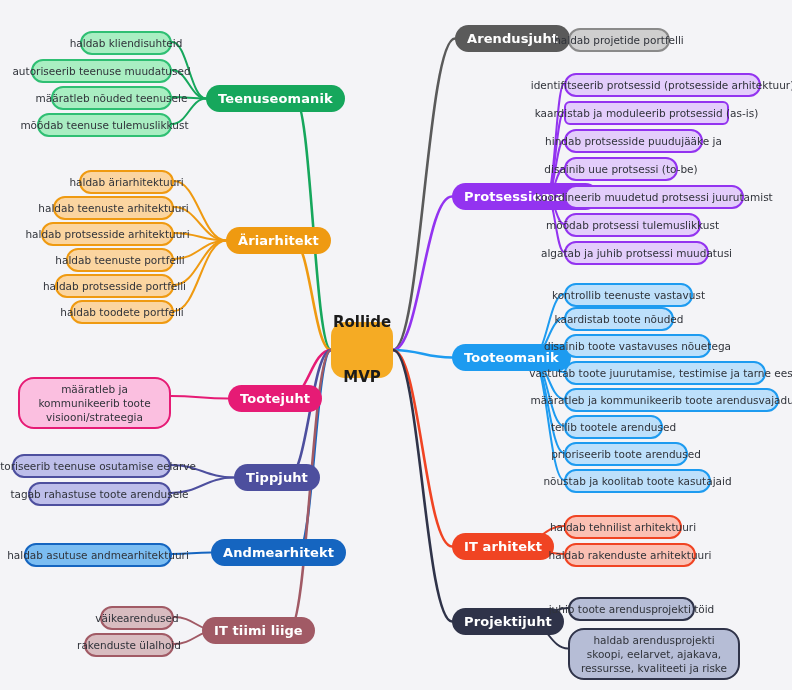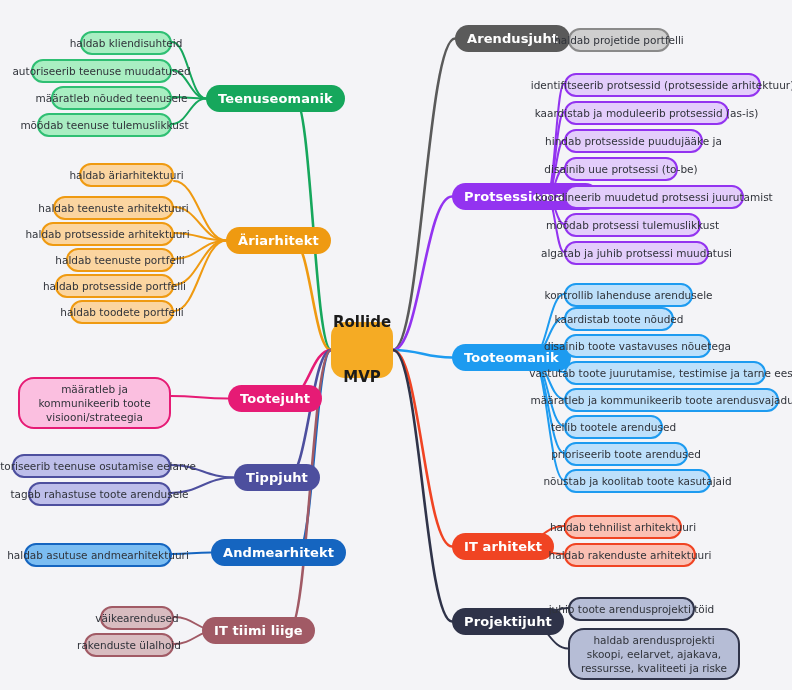--- a/index.html
+++ b/index.html
@@ -105,21 +105,21 @@
       </div>
       <div class="node leaf" style="left: 51px; top: 86px; width: 121px; min-height: 22px; background: rgb(169, 238, 194); border-color: rgb(47, 191, 115);">
         <span>määratleb nõuded teenusele</span>
       </div>
       <div class="node leaf" style="left: 37px; top: 113px; width: 135px; min-height: 22px; background: rgb(169, 238, 194); border-color: rgb(47, 191, 115);">
         <span>mõõdab teenuse tulemuslikkust</span>
       </div>
       <div class="node branch" style="left: 226px; top: 227px; min-width: 67px; height: 27px; background: rgb(239, 154, 17);">
         <span>Äriarhitekt</span>
       </div>
-      <div class="node leaf" style="left: 79px; top: 163px; width: 95px; min-height: 22px; background: rgb(251, 213, 160); border-color: rgb(239, 154, 17);">
+      <div class="node leaf" style="left: 79px; top: 170px; width: 95px; min-height: 22px; background: rgb(251, 213, 160); border-color: rgb(239, 154, 17);">
         <span>haldab äriarhitektuuri</span>
       </div>
       <div class="node leaf" style="left: 53px; top: 196px; width: 121px; min-height: 22px; background: rgb(251, 213, 160); border-color: rgb(239, 154, 17);">
         <span>haldab teenuste arhitektuuri</span>
       </div>
       <div class="node leaf" style="left: 41px; top: 222px; width: 133px; min-height: 22px; background: rgb(251, 213, 160); border-color: rgb(239, 154, 17);">
         <span>haldab protsesside arhitektuuri</span>
       </div>
       <div class="node leaf" style="left: 66px; top: 248px; width: 108px; min-height: 22px; background: rgb(251, 213, 160); border-color: rgb(239, 154, 17);">
         <span>haldab teenuste portfelli</span>
@@ -165,21 +165,21 @@
       </div>
       <div class="node leaf" style="left: 568px; top: 28px; width: 102px; min-height: 22px; background: rgb(207, 207, 207); border-color: rgb(138, 138, 138); align-items: center;">
         <span>haldab projetide portfelli</span>
       </div>
       <div class="node branch" style="left: 452px; top: 183px; min-width: 95px; height: 27px; background: rgb(147, 51, 240);">
         <span>Protsessiomanik</span>
       </div>
       <div class="node leaf" style="left: 564px; top: 73px; width: 197px; min-height: 22px; background: rgb(227, 205, 251); border-color: rgb(147, 51, 240);">
         <span>identifitseerib protsessid (protsesside arhitektuur)</span>
       </div>
-      <div class="node leaf" style="left: 564px; top: 101px; width: 165px; min-height: 22px; background: rgb(227, 205, 251); border-color: rgb(147, 51, 240);">
+      <div class="node leaf" style="left: 564px; top: 101px; width: 165px; min-height: 22px; background: rgb(227, 205, 251); border-color: rgb(147, 51, 240); border-radius: 6px;">
         <span>kaardistab ja moduleerib protsessid (as-is)</span>
       </div>
       <div class="node leaf" style="left: 564px; top: 129px; width: 139px; min-height: 22px; background: rgb(227, 205, 251); border-color: rgb(147, 51, 240);">
         <span>hindab protsesside puudujääke ja</span>
       </div>
       <div class="node leaf" style="left: 564px; top: 157px; width: 114px; min-height: 22px; background: rgb(227, 205, 251); border-color: rgb(147, 51, 240);">
         <span>disainib uue protsessi (to-be)</span>
       </div>
       <div class="node leaf" style="left: 564px; top: 185px; width: 180px; min-height: 22px; background: rgb(227, 205, 251); border-color: rgb(147, 51, 240);">
         <span>koordineerib muudetud protsessi juurutamist</span>
@@ -187,21 +187,21 @@
       <div class="node leaf" style="left: 564px; top: 213px; width: 137px; min-height: 22px; background: rgb(227, 205, 251); border-color: rgb(147, 51, 240);">
         <span>mõõdab protsessi tulemuslikkust</span>
       </div>
       <div class="node leaf" style="left: 564px; top: 241px; width: 145px; min-height: 22px; background: rgb(227, 205, 251); border-color: rgb(147, 51, 240);">
         <span>algatab ja juhib protsessi muudatusi</span>
       </div>
       <div class="node branch" style="left: 452px; top: 344px; min-width: 80px; height: 27px; background: rgb(29, 155, 240);">
         <span>Tooteomanik</span>
       </div>
       <div class="node leaf" style="left: 564px; top: 283px; width: 129px; min-height: 22px; background: rgb(189, 224, 251); border-color: rgb(29, 155, 240);">
-        <span>kontrollib lahenduse arendusele</span>
+        <span>kontrollib teenuste vastavust</span>
       </div>
       <div class="node leaf" style="left: 564px; top: 307px; width: 110px; min-height: 22px; background: rgb(189, 224, 251); border-color: rgb(29, 155, 240);">
         <span>kaardistab toote nõuded</span>
       </div>
       <div class="node leaf" style="left: 564px; top: 334px; width: 147px; min-height: 22px; background: rgb(189, 224, 251); border-color: rgb(29, 155, 240);">
         <span>disainib toote vastavuses nõuetega</span>
       </div>
       <div class="node leaf" style="left: 564px; top: 361px; width: 202px; min-height: 22px; background: rgb(189, 224, 251); border-color: rgb(29, 155, 240);">
         <span>vastutab toote juurutamise, testimise ja tarne eest</span>
         <i class="caret"></i>

